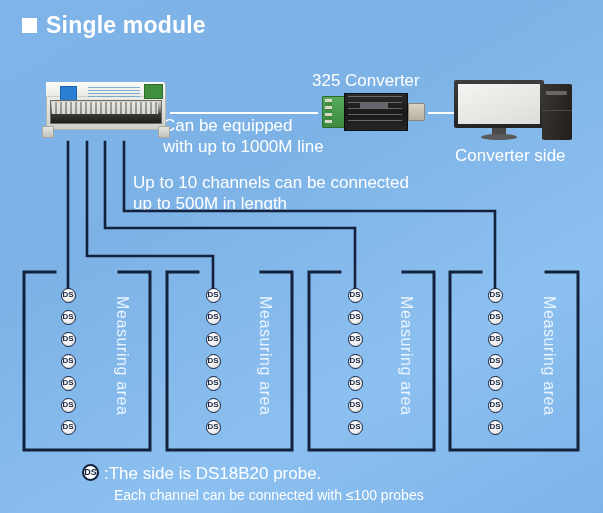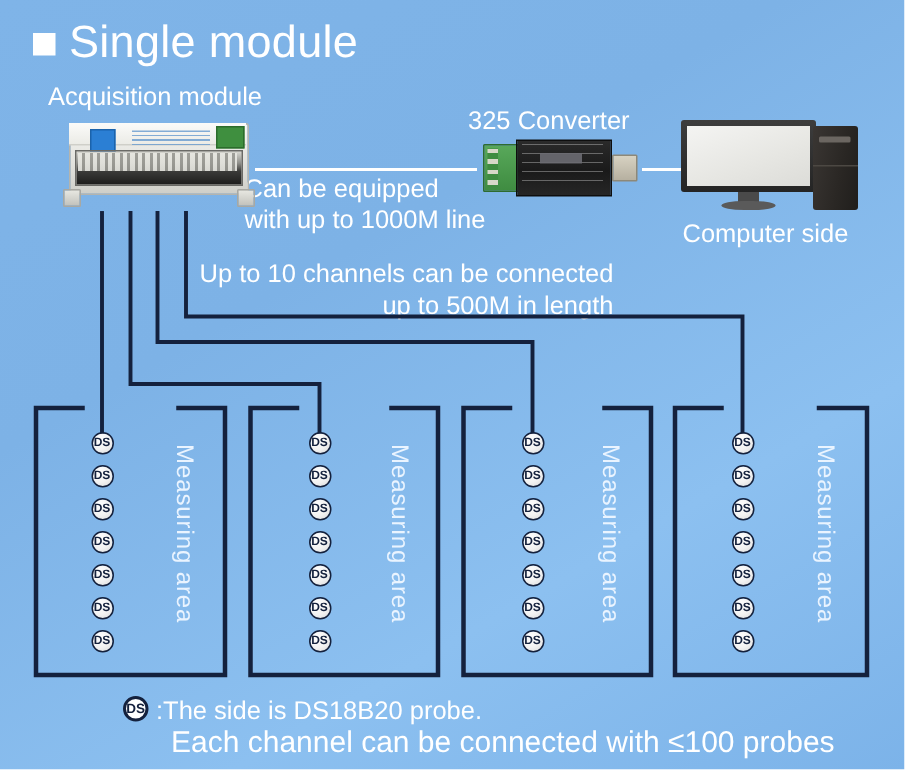--- a/index.html
+++ b/index.html
@@ -25,38 +25,38 @@
     align-items: center;
     gap: 9px;
   }
   #title-bullet {
     width: 15px;
     height: 15px;
     background: #ffffff;
   }
   #title-text {
     color: #ffffff;
-    font-size: 30px;
-    font-weight: normal;
+    font-size: 23px;
+    font-weight: bold;
     letter-spacing: .2px;
     line-height: 1;
   }
   
   .lbl {
     position: absolute;
     color: #ffffff;
     font-size: 17px;
     line-height: 21px;
     white-space: pre;
   }
   #lbl-acq   { left: 32px;  top: 54px;  }
   #lbl-conv  { left: 312px; top: 70px;  }
   #lbl-comp  { left: 455px; top: 145px; }
   #note-1    { left: 163px; top: 115px; }
-  #note-2    { left: 133px; top: 172px; text-align: right; }
+  #note-2    { left: 133px; top: 172px; }
   
   #acq-module {
     position: absolute;
     left: 40px;
     top: 82px;
     width: 130px;
     height: 60px;
   }
   .acq-body {
     position: absolute;
@@ -288,38 +288,37 @@
     left: 22px; top: 1px;
     color: #ffffff;
     font-size: 17px;
     line-height: 21px;
     white-space: pre;
   }
   #legend-line2 {
     position: absolute;
     left: 32px; top: 23px;
     color: #ffffff;
-    font-size: 20px;
+    font-size: 14px;
     line-height: 21px;
     white-space: pre;
   }
 </style>
 </head>
 <body>
 
 <div id="stage">
 
   <div id="title-row">
     <div id="title-bullet"></div>
     <div id="title-text">Single module</div>
   </div>
 
-  <div class="lbl" id="lbl-acq">Acquisition module</div>
   <div class="lbl" id="lbl-conv">325 Converter</div>
-  <div class="lbl" id="lbl-comp">Computer side</div>
+  <div class="lbl" id="lbl-comp">Converter side</div>
   <div class="lbl" id="note-1">Can be equipped
 with up to 1000M line</div>
   <div class="lbl" id="note-2">Up to 10 channels can be connected
 up to 500M in length</div>
 
   <div class="white-link" style="left:170px; top:112px; width:148px;"></div>
 
   <div class="white-link" style="left:428px; top:112px; width:30px;"></div>
 
   <div id="acq-module">

